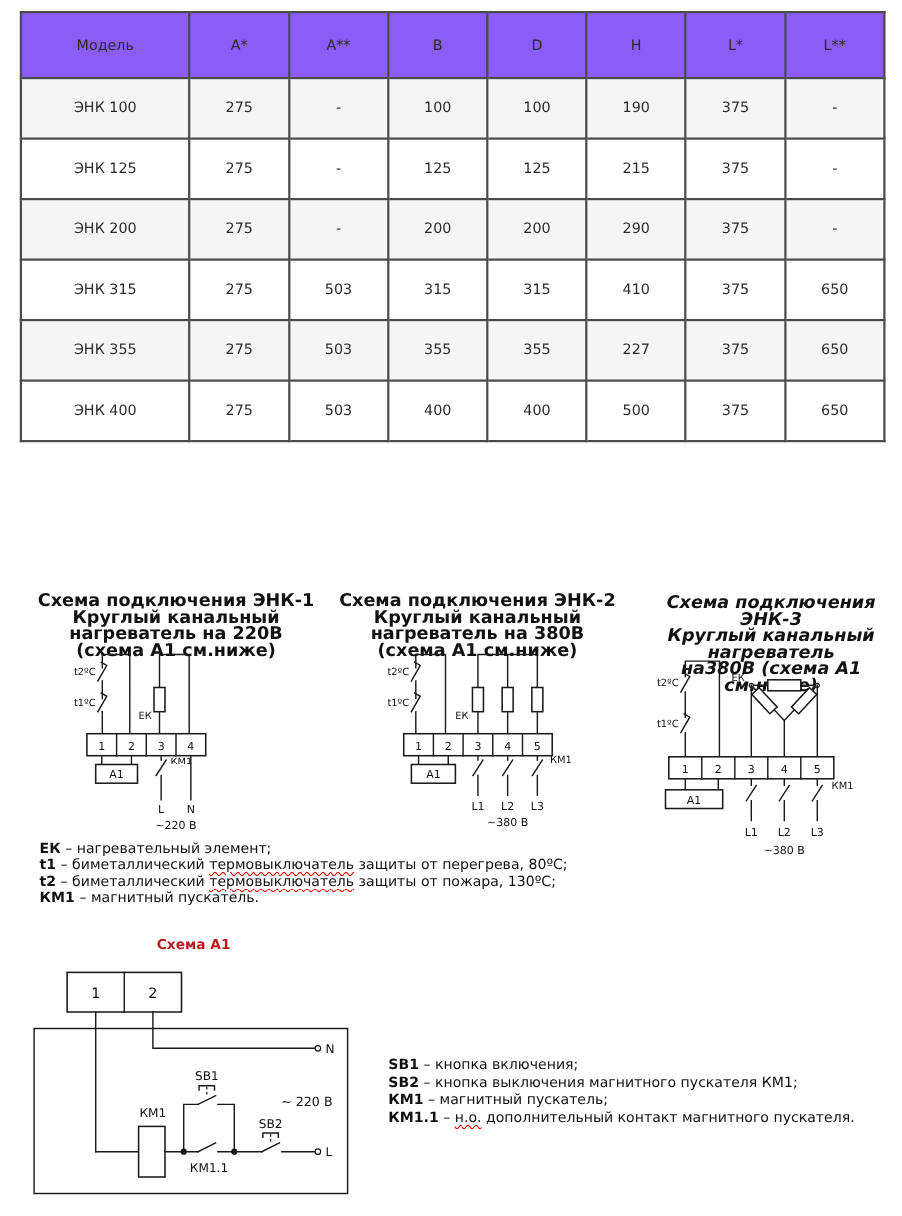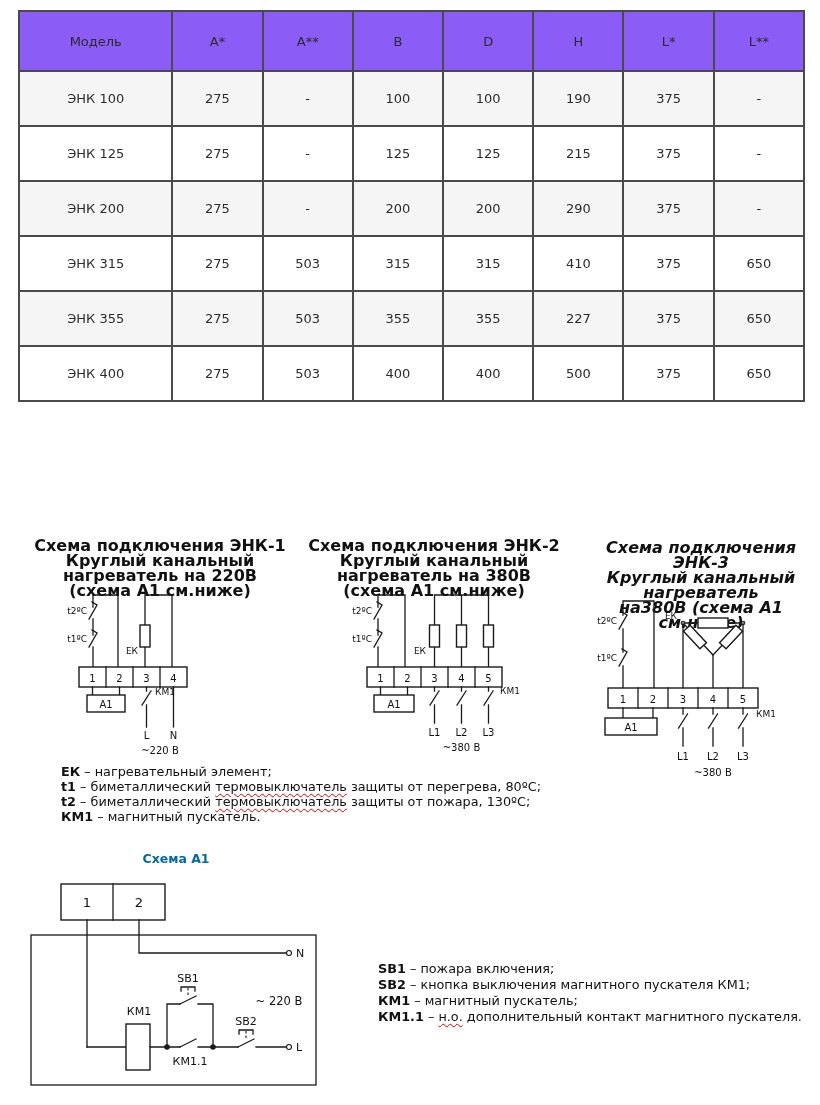--- a/index.html
+++ b/index.html
@@ -16,37 +16,37 @@
   table.dims th{height:58px;background:#8b5cf6;}
   table.dims td{height:53px;background:#ffffff;}
   table.dims tbody tr:nth-child(odd) td{background:#f5f5f5;}
   .col-model{width:153px;} .col-num{width:90px;}
 
   
   .dia-title{font-weight:bold;font-size:16px;line-height:15px;text-align:center;color:#111;}
 
   
   .legend{font-size:12.8px;color:#111;}
-  .legend .lg-line{white-space:nowrap;margin-left:25px;}
+  .legend .lg-line{white-space:nowrap;}
   .legend b{font-weight:bold;}
   .lg1 .lg-line{line-height:15px;}
   .lg2 .lg-line{line-height:16px;}
   .wavy{text-decoration:underline;text-decoration-style:wavy;text-decoration-color:#dd0000;
         text-decoration-thickness:1px;text-underline-offset:2px;}
 
   
   svg .w{stroke:#1a1a1a;stroke-width:1.3;fill:none;stroke-linecap:square;}
   svg .box{stroke:#1a1a1a;stroke-width:1.4;fill:#ffffff;}
   svg .dash{stroke:#1a1a1a;stroke-width:1.1;fill:none;stroke-dasharray:2.5 2;}
   svg text{fill:#111;font-family:"DejaVu Sans","Liberation Sans",sans-serif;}
   .tsm{font-size:9px;}  .tmd{font-size:10px;}  .tlg{font-size:11px;}
   .dot{fill:#1a1a1a;stroke:none;}
   .node{fill:#ffffff;stroke:#1a1a1a;stroke-width:1.1;}
 
-  .a1-title{font-weight:bold;font-size:12.5px;text-align:center;color:#0369a1;}
+  .a1-title{font-weight:bold;font-size:12.5px;text-align:center;color:#b91c1c;}
 </style>
 </head>
 <body>
 
 <div id="page">
 
   <div class="abs" style="left:18px;top:10px;">
     <table class="dims">
       <colgroup>
         <col class="col-model">
@@ -276,19 +276,19 @@
     <path class="w" d="M220,172 L236,164 M238,172 H268"></path>
     <path class="dash" d="M228,156 V163"></path>
     <path class="w" d="M221,155 H235 M221,155 V159 M235,155 V159"></path>
     <text class="tlg" x="228" y="150" text-anchor="middle">SB2</text>
     <circle class="node" cx="271" cy="172" r="2.5"></circle>
     <text class="tlg" x="278" y="176">L</text>
     <text style="font-size:11.5px;" x="261" y="130" text-anchor="middle">~ 220 В</text>
   </svg>
 
   <div class="abs legend lg2" style="left:353px;top:961px;">
-    <div class="lg-line"><b>SB1</b><span> – пожара включения;</span><span class="wavy"></span><span></span></div>
+    <div class="lg-line"><b>SB1</b><span> – кнопка включения;</span><span class="wavy"></span><span></span></div>
     <div class="lg-line"><b>SB2</b><span> – кнопка выключения магнитного пускателя КМ1;</span><span class="wavy"></span><span></span></div>
     <div class="lg-line"><b>КМ1</b><span> – магнитный пускатель;</span><span class="wavy"></span><span></span></div>
     <div class="lg-line"><b>КМ1.1</b><span> – </span><span class="wavy">н.о.</span><span> дополнительный контакт магнитного пускателя.</span></div>
   </div>
 
 </div>
 
 </body></html>

